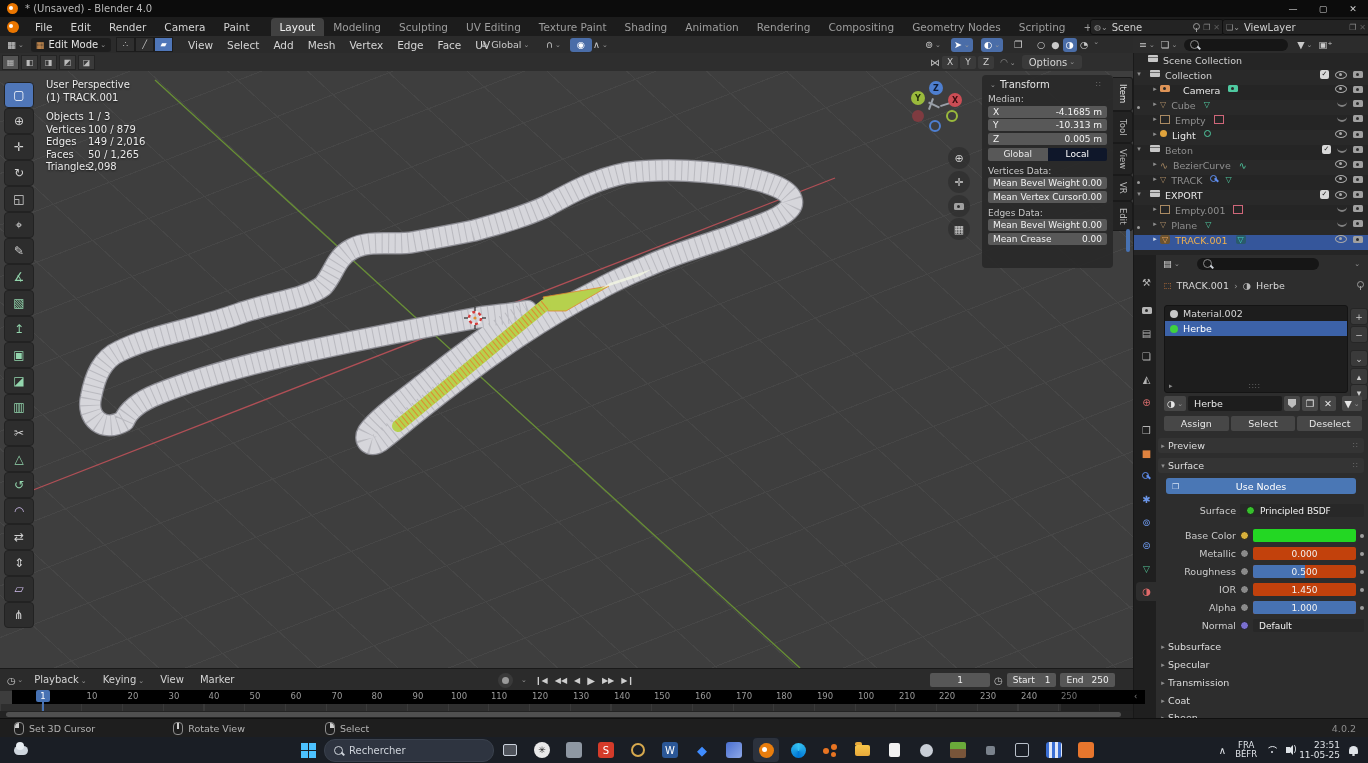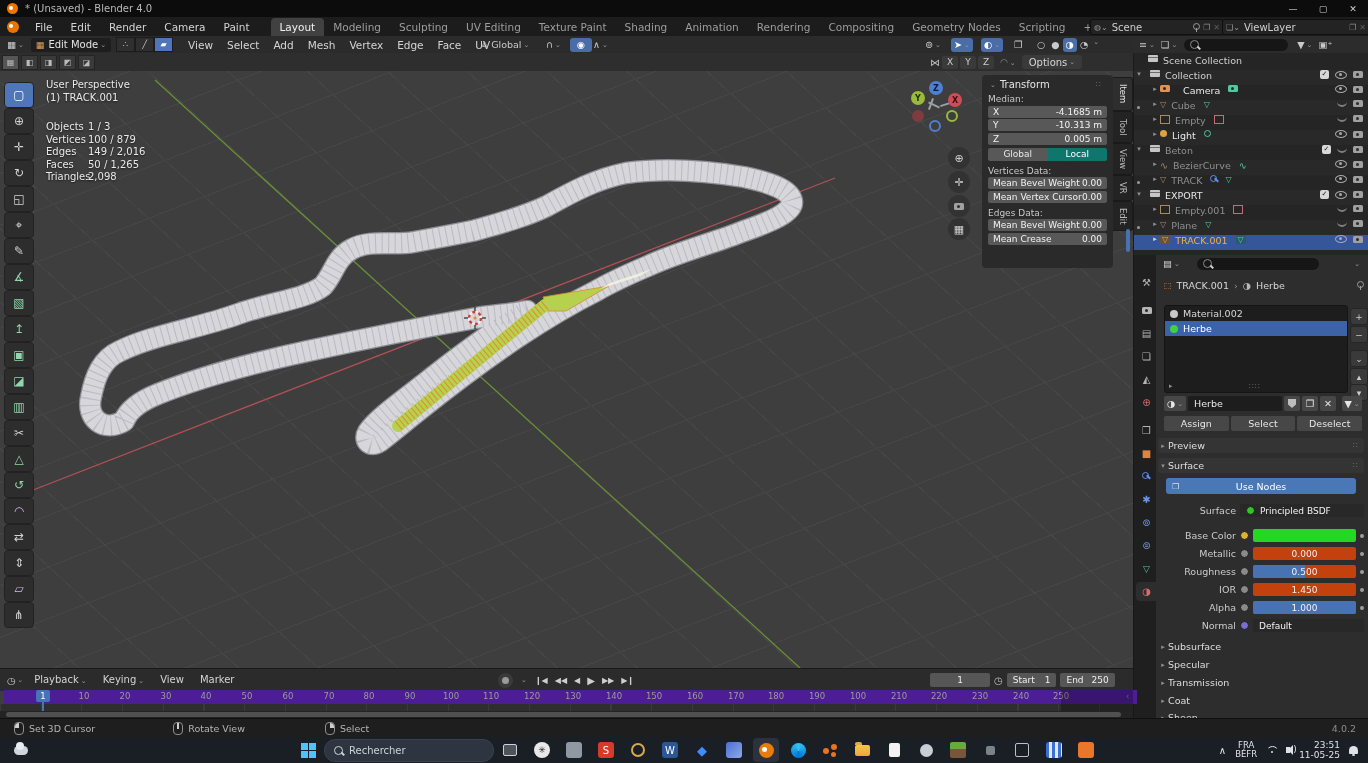--- a/index.html
+++ b/index.html
@@ -51,21 +51,21 @@
   .gz{position:absolute;border-radius:50%;display:flex;align-items:center;justify-content:center;font-size:8px;font-weight:bold;color:#16233b;}
   .gzline{position:absolute;background:#9aa0a8;}
   .vbtn{position:absolute;width:22px;height:22px;border-radius:50%;background:rgba(44,44,44,.65);display:flex;align-items:center;justify-content:center;color:#d0d0d0;font-size:11px;}
   
   .npanel{position:absolute;left:982px;top:4px;width:131px;height:193px;background:rgba(42,42,42,.96);border-radius:4px;padding:4px 6px;box-sizing:border-box;font-size:9.5px;}
   .nph{display:flex;align-items:center;color:#e4e4e4;font-size:10px;}
   .nfield{height:12px;background:#585858;border-radius:2px;display:flex;align-items:center;padding:0 5px;margin-top:1.5px;color:#f2f2f2;font-size:9px;}
   .nfield .v{margin-left:auto;}
   .seg{display:flex;margin-top:3px;height:13px;border-radius:2px;overflow:hidden;}
   .seg div{flex:1;display:flex;align-items:center;justify-content:center;background:#585858;color:#e8e8e8;font-size:9px;}
-  .seg .on{background:#0f766e;color:#fff;}
+  .seg .on{background:#0f172a;color:#fff;}
   .nlab{color:#c9c9c9;margin-top:5px;font-size:9px;}
   .ntab{position:absolute;left:1113px;width:19px;background:#232323;border:1px solid #1a1a1a;border-left:none;border-radius:0 3px 3px 0;writing-mode:vertical-rl;display:flex;align-items:center;justify-content:center;font-size:8.5px;color:#b9b9b9;}
   .ntab.active{background:#2e2e2e;color:#e8e8e8;}
   
   .outl-h{left:1133px;top:36px;width:235px;height:17px;background:#2c2c2c;border-bottom:1px solid #1d1d1d;display:flex;align-items:center;}
   .search{height:12px;background:#161616;border-radius:7px;display:flex;align-items:center;padding:0 6px;color:#8a8a8a;font-size:9px;}
   .outl{left:1133px;top:53px;width:235px;height:202px;background:#252525;overflow:hidden;border-left:1px solid #1a1a1a;}
   .orow{position:absolute;left:0;width:235px;height:15px;display:flex;align-items:flex-start;font-size:9.5px;color:#cfcfcf;}
   .orow.alt{background:#292929;}
   .orow.sel{background:#35569b;}
@@ -106,21 +106,21 @@
   .pval{position:relative;}
   .adot{width:4px;height:4px;border-radius:50%;background:#9d9d9d;margin-left:4px;flex:none;}
   .slotlist{position:absolute;left:8px;top:33px;width:182px;height:86px;background:#1d1d1d;border:1px solid #141414;border-radius:3px;}
   .slotrow{height:15px;display:flex;align-items:center;padding:0 5px;font-size:9.5px;color:#d8d8d8;gap:5px;}
   .slotrow.sel{background:#3c62a8;color:#fff;}
   .sph{width:8px;height:8px;border-radius:50%;}
   .sidebtn{position:absolute;left:194px;width:16px;height:15px;background:#3a3a3a;border:1px solid #262626;border-radius:3px;display:flex;align-items:center;justify-content:center;color:#ccc;font-size:9px;}
   
   .tl-h{left:0;top:668px;width:1133px;height:22px;background:#2b2b2b;border-top:1px solid #1a1a1a;display:flex;align-items:center;}
   .tl-h .menu-item{padding:0 8px;font-size:10px;}
-  .tl-ruler{left:4px;top:690px;width:1133px;height:14px;background:#4c1d95;}
+  .tl-ruler{left:12px;top:690px;width:1133px;height:14px;background:#000000;}
   .tick{position:absolute;top:1px;transform:translateX(-50%);font-size:8.5px;color:#9b9b9b;}
   .tl-body{left:0;top:704px;width:1133px;height:7px;background:#2e2e2e;
     background-image:repeating-linear-gradient(90deg,#3a3a3a 0 1px,transparent 1px 40.7px);}
   .tl-scroll{left:0;top:711px;width:1133px;height:7px;background:#232323;}
   .tfield{height:14px;background:#565656;border-radius:2px;display:flex;align-items:center;justify-content:center;font-size:9px;color:#f0f0f0;padding:0 6px;}
   .transport{display:flex;align-items:center;gap:3px;font-size:8px;color:#cfcfcf;}
   .transport span{padding:1px 2px;}
   
   .status{left:0;top:718px;width:1368px;height:19px;background:#1e1e1e;border-top:1px solid #101010;display:flex;align-items:center;font-size:9.5px;color:#b4b4b4;}
   .mouse{width:8px;height:11px;border:1px solid #8e8e8e;border-radius:4px;position:relative;margin-right:5px;flex:none;}
@@ -288,21 +288,21 @@
         <line x1="475" y1="236" x2="475" y2="240" stroke="#2a2a2a" stroke-width="1.2"></line>
         <line x1="475" y1="254" x2="475" y2="258" stroke="#2a2a2a" stroke-width="1.2"></line>
         <line x1="464" y1="247" x2="468" y2="247" stroke="#2a2a2a" stroke-width="1.2"></line>
         <line x1="482" y1="247" x2="486" y2="247" stroke="#2a2a2a" stroke-width="1.2"></line>
         <circle cx="475" cy="247" r="1.6" fill="#e09030"></circle>
       </g>
     </svg>
 
     <div class="abs stats">
       <div>User Perspective</div>
-      <div style="margin-bottom:17px;">(1) TRACK.001</div>
+      <div style="margin-bottom:7px;">(1) TRACK.001</div>
       <div class="row">
           <span class="lab">Objects</span>
           <span>1 / 3</span>
         </div>
       <div class="row">
           <span class="lab">Vertices</span>
           <span>100 / 879</span>
         </div>
       <div class="row">
           <span class="lab">Edges</span>

